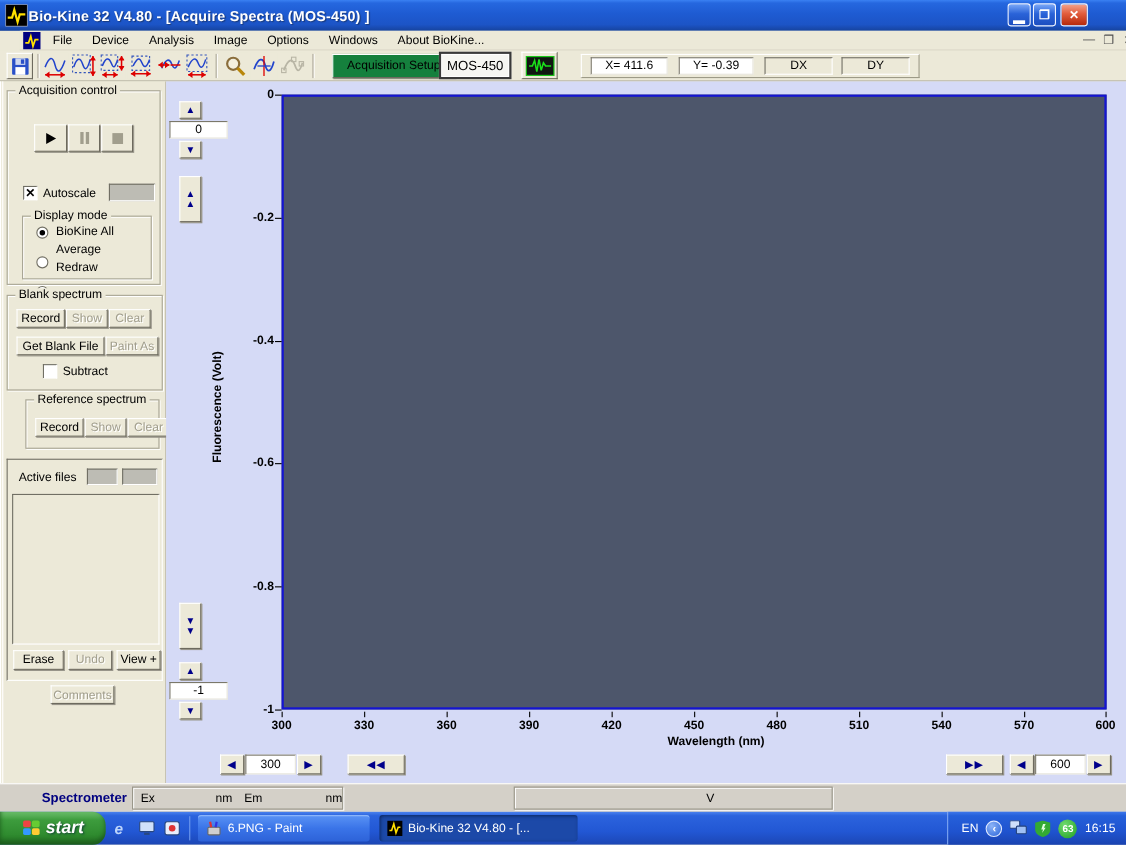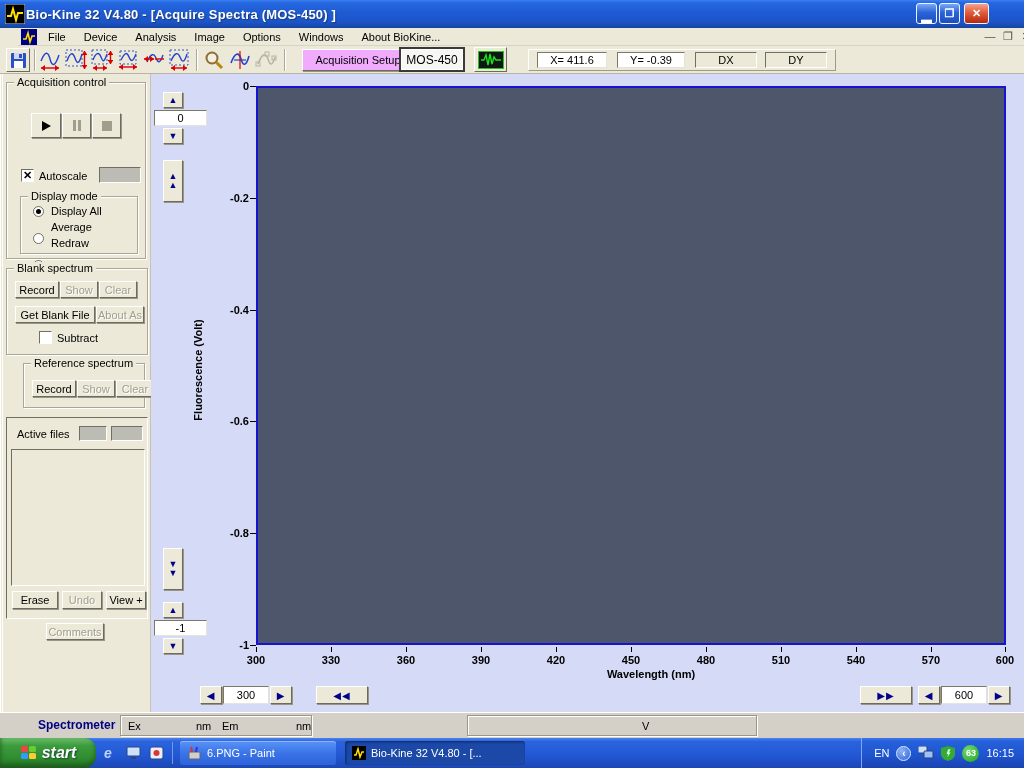--- a/index.html
+++ b/index.html
@@ -206,21 +206,21 @@
   <div class="tbtn abs" style="left:254px">
     <svg width="22" height="22">
       <path d="M3,15 C7,4 11,4 13,10 S17,18 20,8" fill="none" stroke="#b8b5a5" stroke-width="1.6"></path>
       <rect x="1" y="13" width="4" height="4" fill="none" stroke="#b8b5a5"></rect>
       <rect x="10" y="3" width="4" height="4" fill="none" stroke="#b8b5a5"></rect>
       <rect x="17" y="7" width="4" height="4" fill="none" stroke="#b8b5a5"></rect>
     </svg>
   </div>
   <div class="tsep abs" style="left:284px"></div>
 
-  <div class="abs" style="left:302px;top:49px;width:112px;height:22px;background:#f0abfc;border:1px solid;border-color:#fff #6d6a5e #6d6a5e #fff;box-shadow:1px 1px 0 #98958a;display:flex;align-items:center;justify-content:center">Acquisition Setup</div>
+  <div class="abs" style="left:302px;top:49px;width:112px;height:22px;background:#15803d;border:1px solid;border-color:#fff #6d6a5e #6d6a5e #fff;box-shadow:1px 1px 0 #98958a;display:flex;align-items:center;justify-content:center">Acquisition Setup</div>
   <div class="abs" style="left:399px;top:47px;width:66px;height:25px;background:#f6f6f2;border:2px solid #3a3a3a;box-shadow:inset 0 0 0 1px #fff;display:flex;align-items:center;justify-content:center;font-size:12px">MOS-450</div>
   <div class="abs" style="left:474px;top:47px;width:33px;height:25px" class2="raised">
     <div class="raised" style="width:33px;height:25px;display:flex;align-items:center;justify-content:center">
       <svg width="26" height="18">
         <rect x="0" y="0" width="26" height="18" fill="#101612" stroke="#19c819" stroke-width="2"></rect>
         <polyline points="3,9 6,9 8,4 10,14 12,3 14,13 16,6 18,9 23,9" fill="none" stroke="#1ae01a" stroke-width="1.4"></polyline>
       </svg>
     </div>
   </div>
 
@@ -250,35 +250,35 @@
             <rect x="0" y="0" width="10" height="10" fill="#a19e8d"></rect>
           </svg>
       </div>
       <div class="checkbox checked abs" style="left:14px;top:86px"></div>
       <div class="abs" style="left:32px;top:87px">Autoscale</div>
       <div class="grayslot abs" style="left:92px;top:84px;width:42px;height:16px"></div>
 
       <div class="groupbox" style="left:13px;top:113px;width:118px;height:58px">
         <div class="grouplabel" style="background:#ECE9D8">Display mode</div>
         <div class="radio sel abs" style="left:12px;top:9px"></div>
-        <div class="abs" style="left:30px;top:8px">Display All</div>
+        <div class="abs" style="left:30px;top:8px">BioKine All</div>
         <div class="radio abs" style="left:12px;top:25px"></div>
         <div class="abs" style="left:30px;top:24px">Average</div>
         <div class="radio abs" style="left:12px;top:41px"></div>
         <div class="abs" style="left:30px;top:40px">Redraw</div>
       </div>
     </div>
 
     <div class="groupbox" style="left:3px;top:194px;width:142px;height:87px">
       <div class="grouplabel">Blank spectrum</div>
       <div class="xpbtn abs" style="left:8px;top:12px;width:44px;height:17px">Record</div>
       <div class="xpbtn dis abs" style="left:53px;top:12px;width:38px;height:17px">Show</div>
       <div class="xpbtn dis abs" style="left:92px;top:12px;width:38px;height:17px">Clear</div>
       <div class="xpbtn abs" style="left:8px;top:37px;width:80px;height:17px">Get Blank File</div>
-      <div class="xpbtn dis abs" style="left:89px;top:37px;width:48px;height:17px">About As</div>
+      <div class="xpbtn dis abs" style="left:89px;top:37px;width:48px;height:17px">Paint As</div>
       <div class="checkbox abs" style="left:32px;top:62px"></div>
       <div class="abs" style="left:50px;top:63px">Subtract</div>
     </div>
 
     <div class="groupbox" style="left:20px;top:289px;width:122px;height:45px">
       <div class="grouplabel">Reference spectrum</div>
       <div class="xpbtn abs" style="left:8px;top:16px;width:44px;height:17px">Record</div>
       <div class="xpbtn dis abs" style="left:53px;top:16px;width:38px;height:17px">Show</div>
       <div class="xpbtn dis abs" style="left:92px;top:16px;width:38px;height:17px">Clear</div>
     </div>

